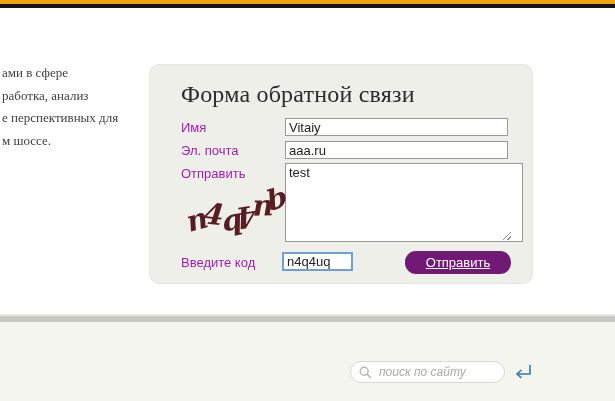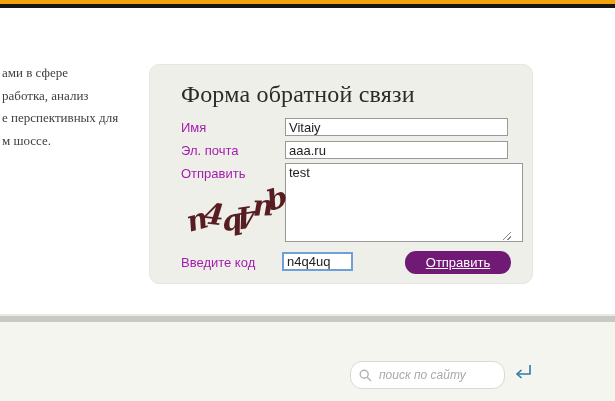--- a/index.html
+++ b/index.html
@@ -83,21 +83,21 @@
   .cap-2{transform:rotate(-7deg) translateY(6px);}
   .cap-3{transform:rotate(174deg) translateY(-3px);}
   .cap-4{transform:rotate(182deg) translateY(2px);}
   .cap-5{transform:rotate(168deg) translateY(9px);}
 
   
   .footer-line{position:absolute;left:0;top:314px;width:615px;height:2px;background:#e9e9e3;}
   .footer-bar{position:absolute;left:0;top:316px;width:615px;height:6px;background:#c8c9c2;}
   .footer{position:absolute;left:0;top:322px;width:615px;height:79px;background:#f5f5ef;}
   .search-wrap{
-    position:absolute;left:350px;top:361px;width:155px;height:28px;
+    position:absolute;left:350px;top:361px;width:155px;height:22px;
     background:#fff;border:1px solid #d9d9d2;border-radius:12px;
     box-sizing:border-box;display:flex;align-items:center;padding:0 8px;
   }
   .search-input{
     border:none;outline:none;background:transparent;flex:1;min-width:0;
     font-family:"Liberation Sans", sans-serif;
     font-size:12px;font-style:italic;color:#555;margin-left:5px;
   }
   .search-input::placeholder{color:#a9a9a9;font-style:italic;}
   .enter-arrow{position:absolute;left:512px;top:361px;width:22px;height:22px;cursor:pointer;}

